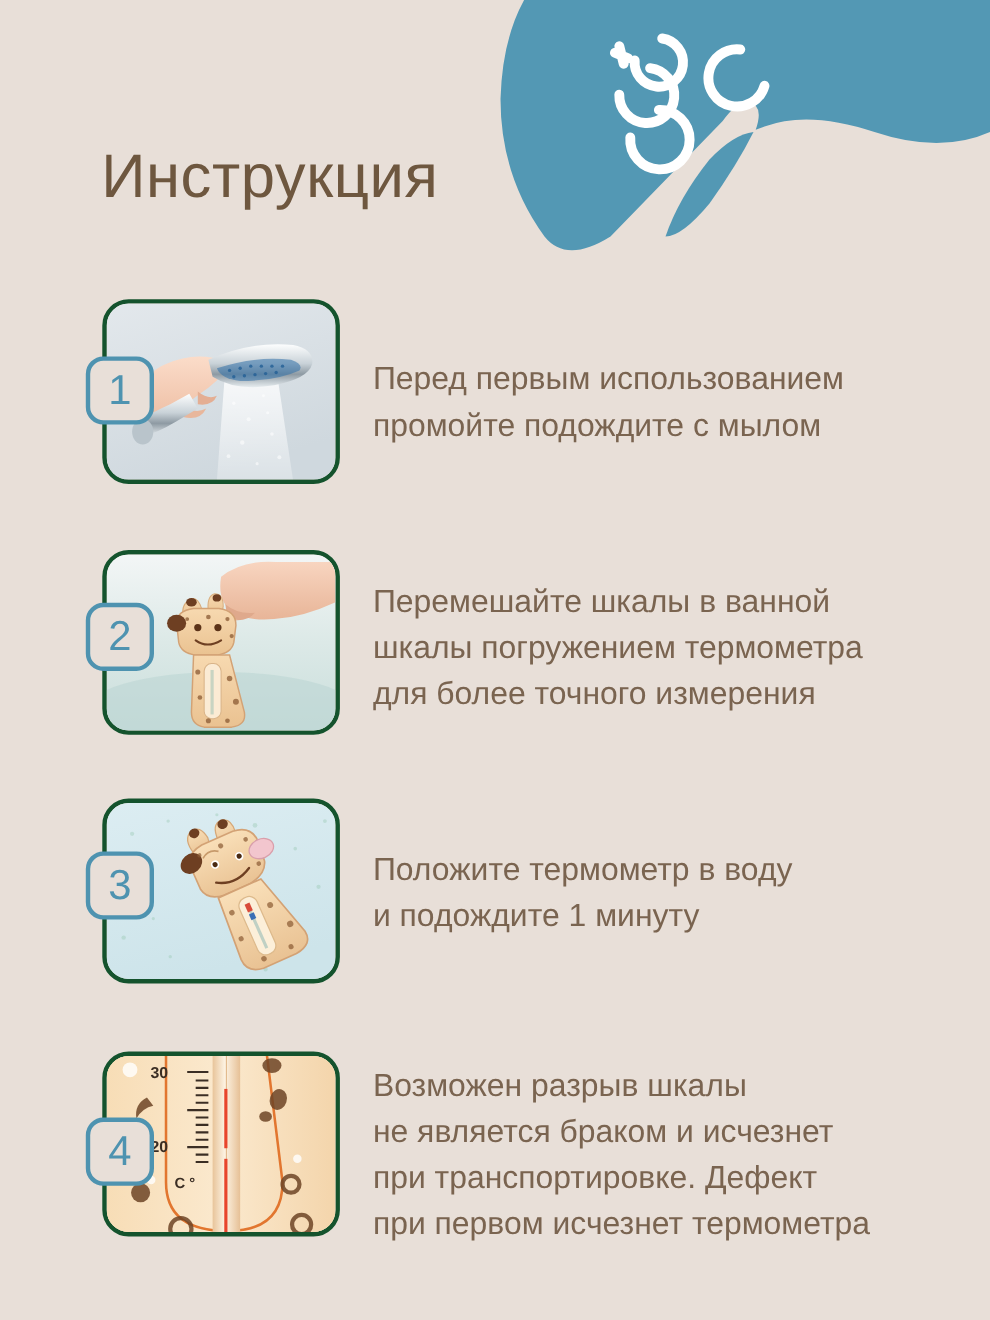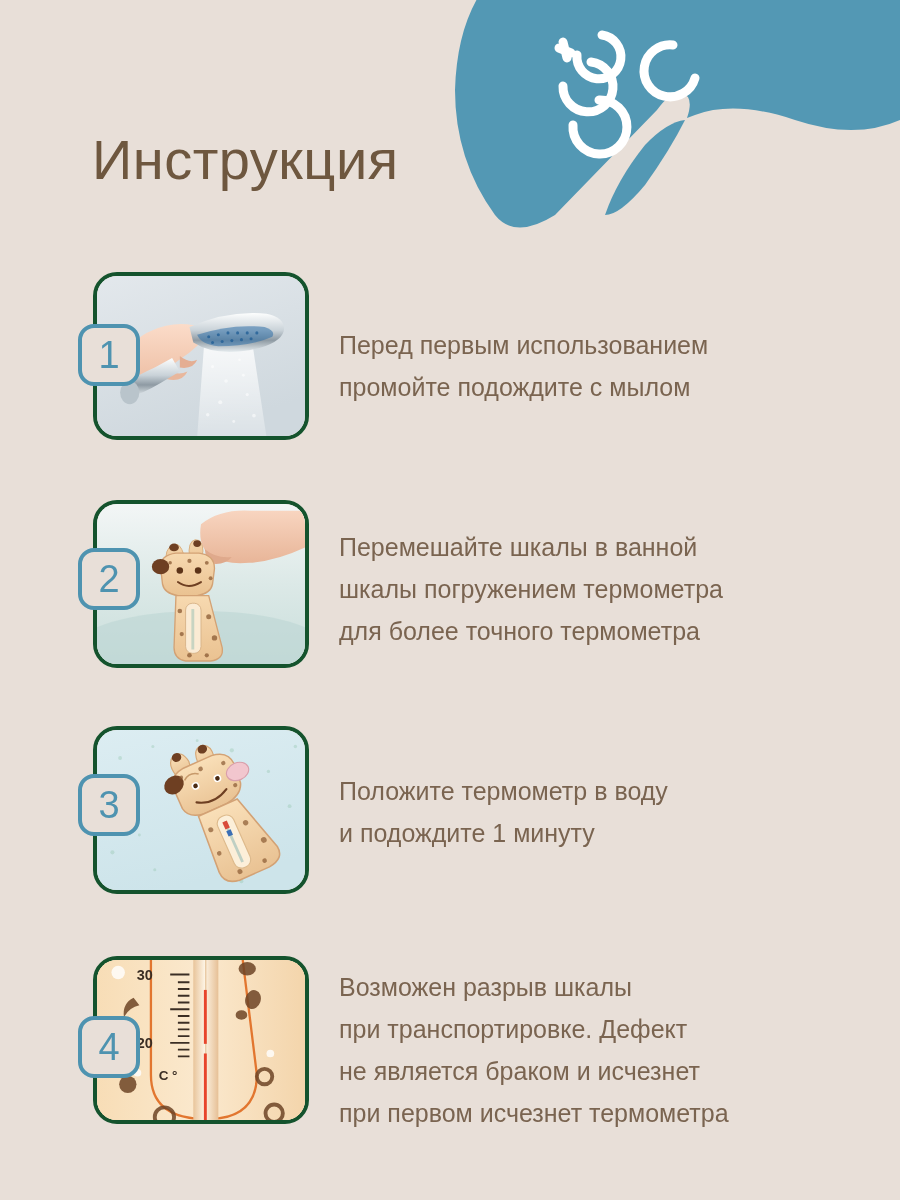--- a/index.html
+++ b/index.html
@@ -95,21 +95,21 @@
     line-height: 1;
     color: #4E93B0;
     font-weight: 400;
   }
 
   
   .step-text {
     margin-left: 30px;
     padding-top: 4px;
     color: #7A6450;
-    font-size: 25px;
+    font-size: 29px;
     line-height: 42px;
     max-width: 500px;
   }
   .step-text .ln { display: block; white-space: nowrap; }
 
   
   .step-1 .badge { top: 52px; }
   .step-1 .step-text { padding-top: 52px; }
   .step-2 .badge { top: 48px; }
   .step-2 .step-text { padding-top: 26px; }
@@ -277,21 +277,21 @@
                 <circle cx="122" cy="140" r="2.8"></circle>
               <circle cx="96" cy="158" r="2.4"></circle>
                 <circle cx="114" cy="158" r="2.2"></circle>
             </g>
           </g>
         </svg>
       </div>
       <div class="step-text">
         <span class="ln">Перемешайте шкалы в ванной</span>
         <span class="ln">шкалы погружением термометра</span>
-        <span class="ln">для более точного термометра</span>
+        <span class="ln">для более точного измерения</span>
       </div>
     </div>
     <div class="badge">
       <span>2</span>
     </div>
   </div>
 
   <div class="step step-3">
     <div class="step-row">
       <div class="thumb">
@@ -428,22 +428,22 @@
           </g>
           <g fill="#FFFFFF" opacity="0.8">
             <circle cx="42" cy="118" r="4"></circle>
               <circle cx="22" cy="14" r="7"></circle>
             <circle cx="180" cy="98" r="4"></circle>
           </g>
         </svg>
       </div>
       <div class="step-text">
         <span class="ln">Возможен разрыв шкалы</span>
+        <span class="ln">не является браком и исчезнет</span>
         <span class="ln">при транспортировке. Дефект</span>
-        <span class="ln">не является браком и исчезнет</span>
         <span class="ln">при первом исчезнет термометра</span>
       </div>
     </div>
     <div class="badge">
       <span>4</span>
     </div>
   </div>
 
 </div>
 

